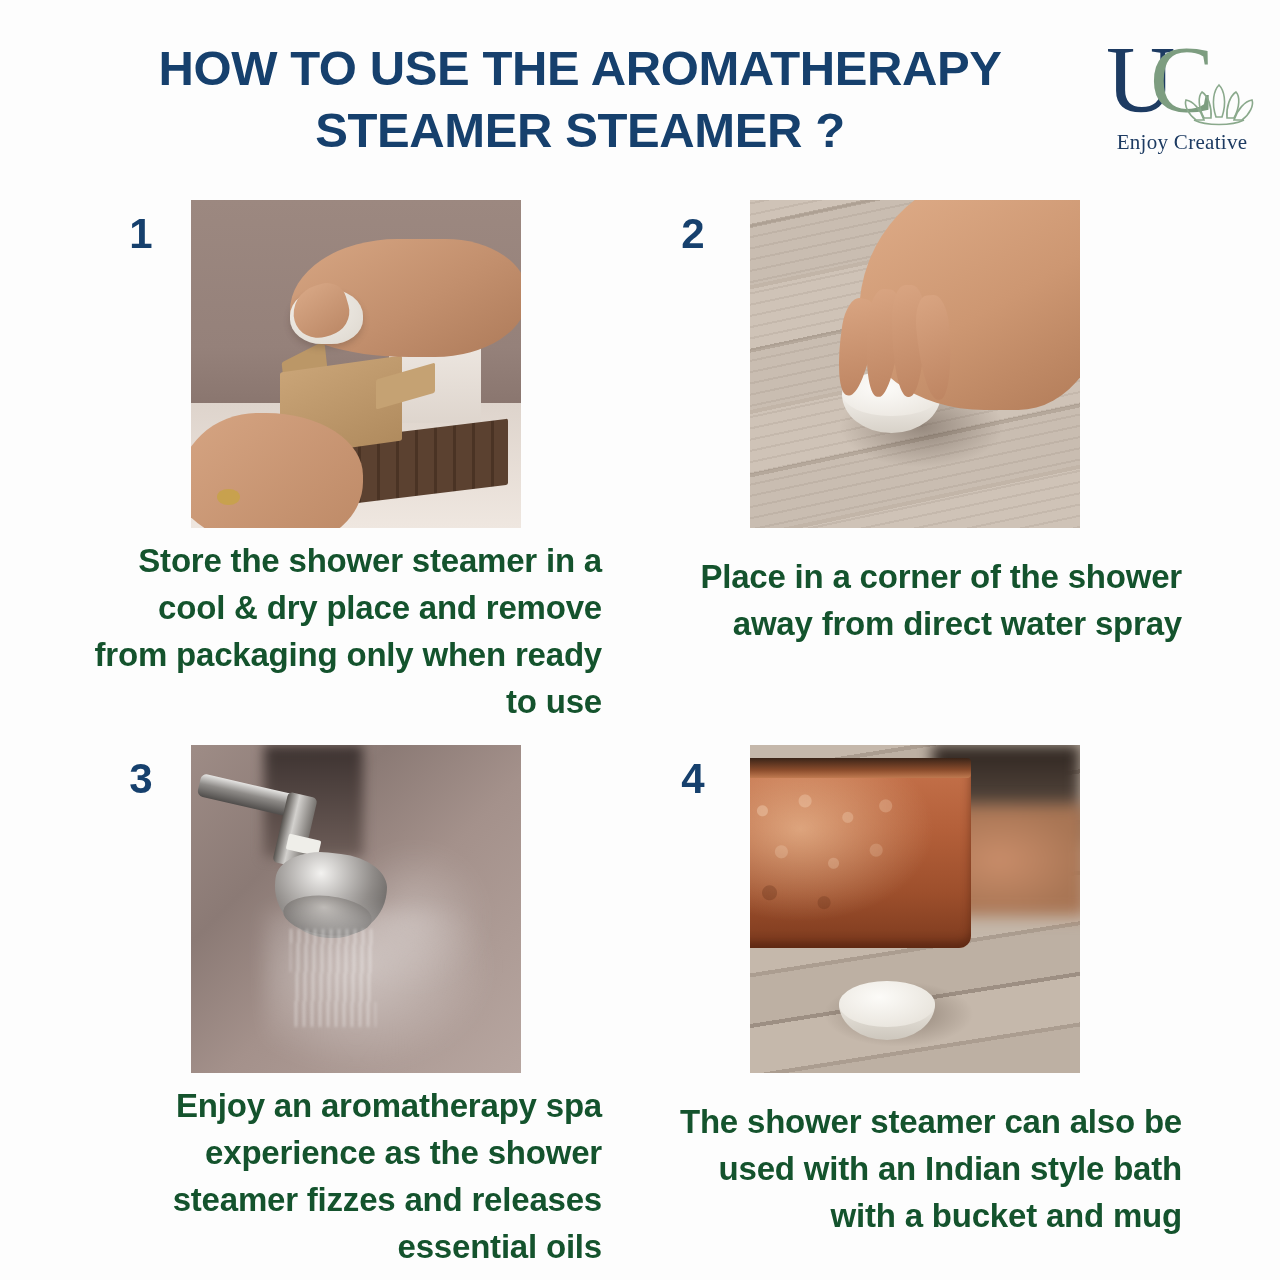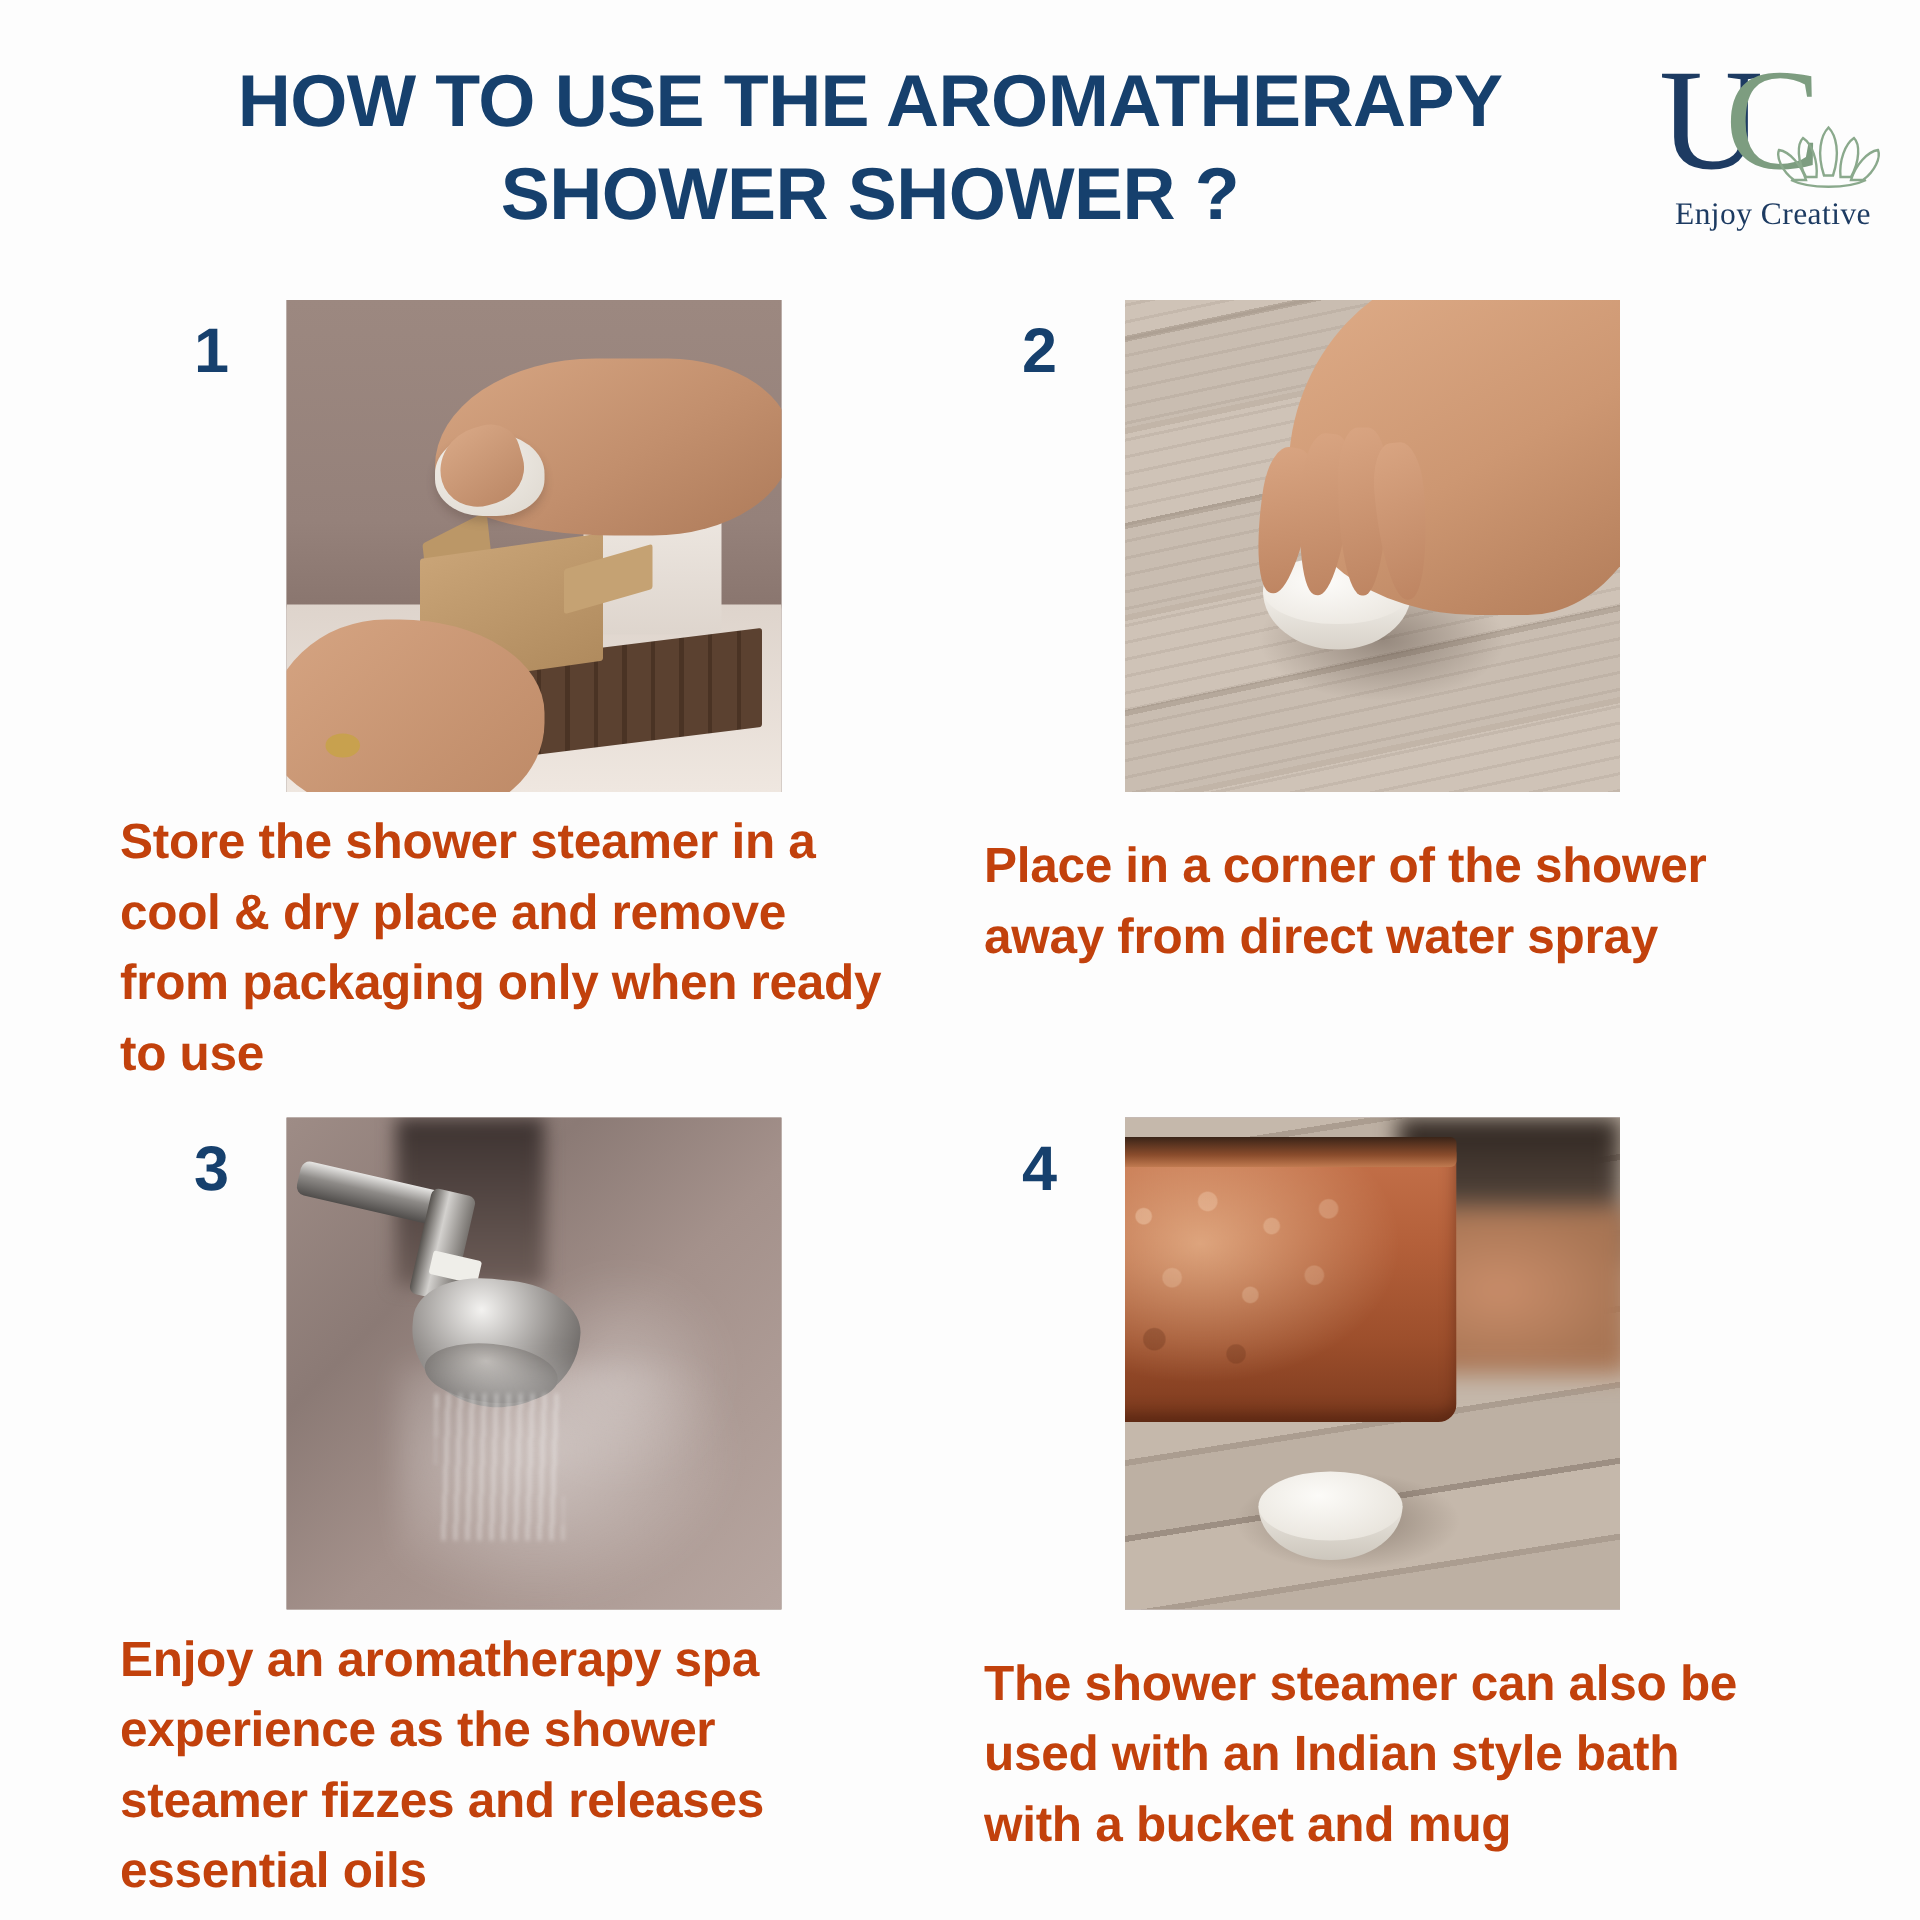--- a/index.html
+++ b/index.html
@@ -105,22 +105,22 @@
     width: 330px;
     height: 328px;
     overflow: hidden;
     background: #8d7a72;
   }
   .step-col-left  .photo { left: 171px; }
   .step-col-right .photo { left: 110px; }
 
   .step-caption {
     margin-top: 10px;
-    text-align: left;
-    color: #c2410c;
+    text-align: right;
+    color: #14532d;
     font-weight: 700;
     font-size: 33px;
     line-height: 1.42;
     letter-spacing: -0.2px;
     padding: 0 12px;
     font-family: "Liberation Sans", sans-serif;
   }
   .step-col-left  .step-caption { padding: 0 18px 0 60px; }
   .step-col-right .step-caption { padding: 0 58px 0 16px; margin-top: 26px; }
 
@@ -355,21 +355,21 @@
     position: absolute; left: 27%; top: 72%; width: 29%; height: 14%;
     background: radial-gradient(ellipse at 42% 35%,#fcfbf8,#e3ded5);
     border-radius: 50%;
   }
 </style>
 </head>
 <body>
 
 <div class="header">
   <div class="title">HOW TO USE THE AROMATHERAPY
-SHOWER SHOWER ?</div>
+STEAMER STEAMER ?</div>
 
   <div class="logo">
     <svg class="logo-mark" viewBox="0 0 168 100">
       <text x="8" y="80" font-family="Liberation Serif, serif" font-size="96" fill="#1d3b62">U</text>
       <text x="52" y="80" font-family="Liberation Serif, serif" font-size="96" fill="#7d9d80">C</text>
       <g fill="none" stroke="#8aa98c" stroke-width="1.6">
         <path d="M118 85 C113 70 116 58 121 53 C126 58 129 70 124 85 Z"></path>
         <path d="M106 86 C100 75 100 64 104 60 C110 64 114 75 113 86 Z"></path>
         <path d="M136 86 C142 75 142 64 138 60 C132 64 128 75 129 86 Z"></path>
         <path d="M98 88 C90 82 86 73 88 68 C95 69 103 78 106 88 Z"></path>

